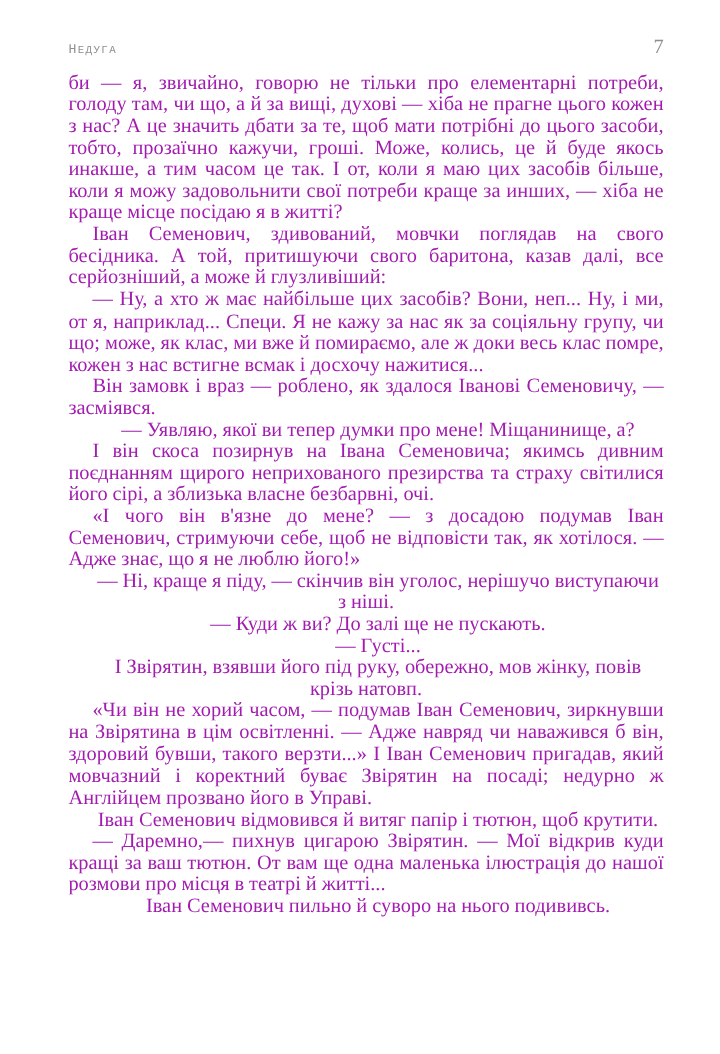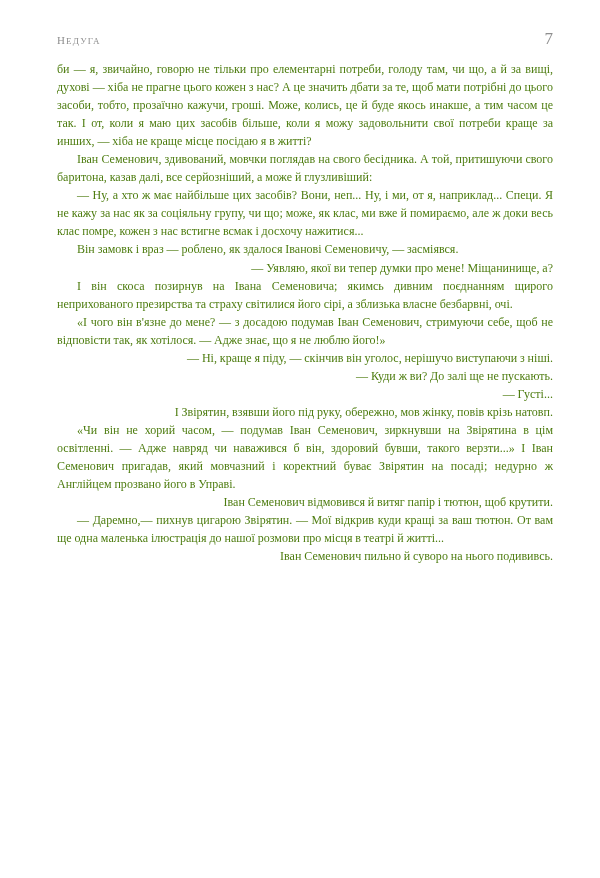--- a/index.html
+++ b/index.html
@@ -26,21 +26,21 @@
     position: absolute;
     top: 30px;
     left: 57px;
     right: 47px;
     height: 22px;
     display: flex;
     align-items: baseline;
     justify-content: space-between;
   }
   .book-title {
-    font-family: Liberation Serif, serif;
+    font-family: Liberation Mono, monospace;
     font-size: 13.5px;
     letter-spacing: 1.15px;
     color: #8e8e8e;
     font-variant: small-caps;
     text-transform: lowercase;
     white-space: nowrap;
   }
   .book-title::first-letter {
     font-size: 15.5px;
   }
@@ -51,35 +51,35 @@
     line-height: 1;
   }
   .text-block {
     position: absolute;
     top: 60px;
     left: 57px;
     width: 496px;
   }
   p.para {
     margin: 0;
-    font-size: 12px;
+    font-size: 17px;
     line-height: 18.05px;
     text-align: justify;
     text-justify: inter-word;
     text-indent: 20px;
-    color: #4d7c0f;
+    color: #a21caf;
     -webkit-font-smoothing: none;
     word-spacing: -0.15px;
     letter-spacing: 0.01px;
   }
   p.para.noindent {
     text-indent: 0;
   }
   p.para.short {
-    text-align: right;
+    text-align: center;
   }
 </style>
 </head>
 <body>
 
 <div class="page">
 
   <div class="running-head">
     <span class="book-title">Недуга</span>
     <span class="folio">7</span>

